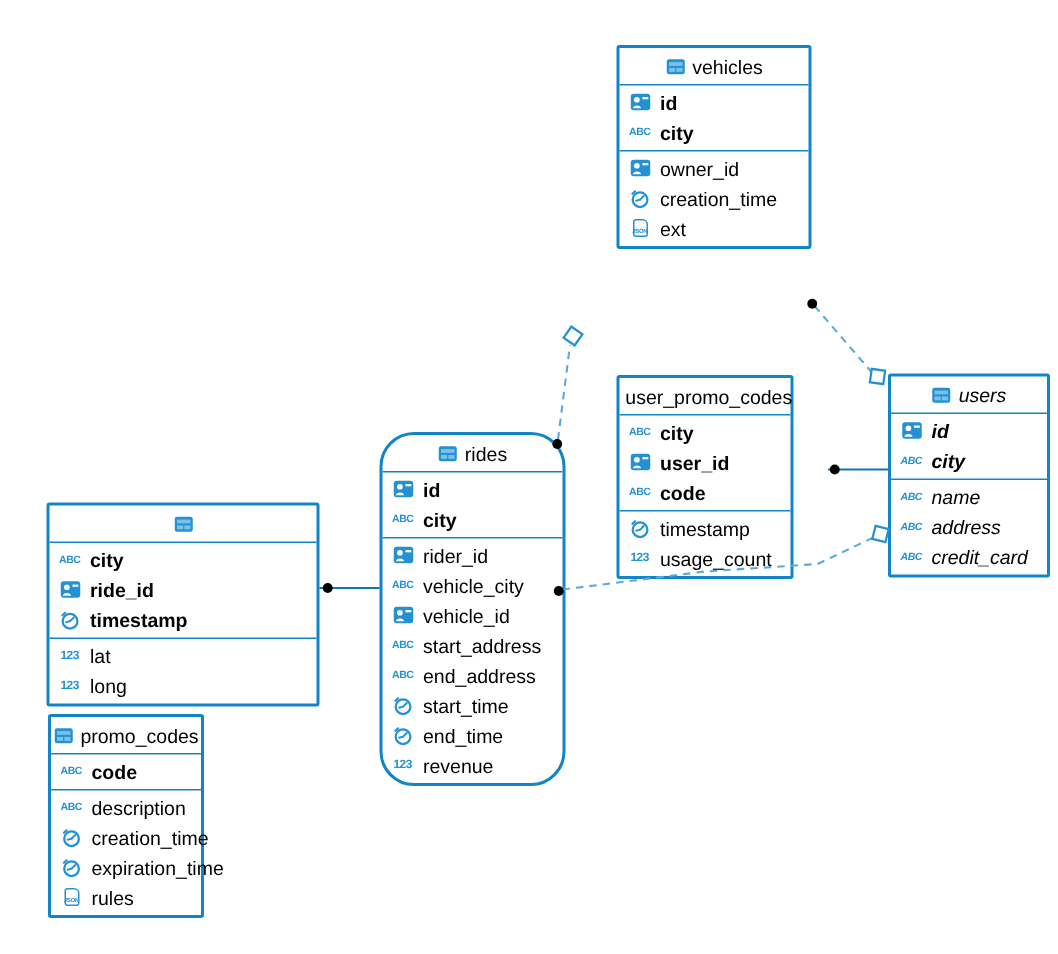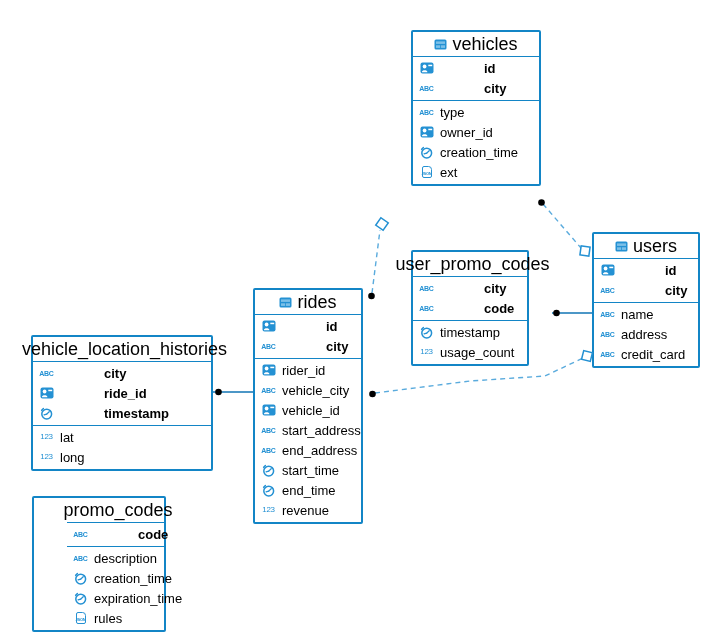--- a/index.html
+++ b/index.html
@@ -8,29 +8,29 @@
     font-family:"Liberation Sans",sans-serif;color:#000;
   }
   .tbl{
     position:absolute;background:#fff;border:2px solid #1385c6;border-radius:2px;
     box-sizing:border-box;z-index:2;
   }
   .hdr{
     display:flex;align-items:center;justify-content:center;gap:5px;
     height:24px;border-bottom:1.5px solid #1385c6;
   }
-  .tname{font-size:18px;line-height:1;white-space:nowrap;}
+  .tname{font-size:13px;line-height:1;white-space:nowrap;}
   .sec{padding:1px 0 2px 0;}
   .sec.key{border-bottom:1.5px solid #1385c6;}
   .row{display:flex;align-items:center;gap:5px;height:20px;padding:0 6px 0 5px;}
-  .row.bold .lbl{font-weight:bold;margin-left:44px;}
+  .row.bold .lbl{font-weight:bold;}
   .lbl{font-size:13px;line-height:1;white-space:nowrap;}
   .ic{flex:0 0 17px;width:17px;display:flex;justify-content:center;align-items:center;}
   .ic-abc{font-size:7px;font-weight:bold;color:#2491d3;letter-spacing:-0.3px;line-height:1;}
-  .ic-123{font-size:8px;font-weight:normal;color:#2491d3;letter-spacing:-0.3px;line-height:1;}
+  .ic-123{font-size:8px;font-weight:bold;color:#2491d3;letter-spacing:-0.3px;line-height:1;}
   .ic-json{
     width:10px;height:12px;border:1.2px solid #2491d3;border-radius:2px 3.5px 2px 2px;
     font-size:4px;font-weight:bold;color:#2491d3;display:flex;align-items:flex-end;
     justify-content:center;box-sizing:border-box;padding-bottom:1px;letter-spacing:-0.2px;line-height:1;
   }
   .overlay{position:absolute;left:0;top:0;z-index:3;pointer-events:none;}
   .overlay g{pointer-events:stroke;}
   .dash{stroke:#5aabdd;stroke-width:1.4;stroke-dasharray:5 4;fill:none;}
   .solid{stroke:#1175b5;stroke-width:1.4;fill:none;}
   .dot{fill:#000;}
@@ -83,26 +83,20 @@
       <div class="row bold">
           <span class="ic">
             <span class="ic-abc">ABC</span>
           </span>
           <span class="lbl">city</span>
         </div>
     </div>
     <div class="sec">
       <div class="row">
           <span class="ic">
-            <span class="ic-abc">ABC</span>
-          </span>
-          <span class="lbl">type</span>
-        </div>
-      <div class="row">
-          <span class="ic">
             <svg width="14" height="12">
               <use href="#i-uuid"></use>
             </svg>
           </span>
           <span class="lbl">owner_id</span>
         </div>
       <div class="row">
           <span class="ic">
             <svg width="13" height="13">
               <use href="#i-clock"></use>
@@ -128,20 +122,28 @@
     </div>
     <div class="sec key">
       <div class="row bold">
           <span class="ic">
             <span class="ic-abc">ABC</span>
           </span>
           <span class="lbl">city</span>
         </div>
       <div class="row bold">
           <span class="ic">
+            <svg width="14" height="12">
+              <use href="#i-uuid"></use>
+            </svg>
+          </span>
+          <span class="lbl">user_id</span>
+        </div>
+      <div class="row bold">
+          <span class="ic">
             <span class="ic-abc">ABC</span>
           </span>
           <span class="lbl">code</span>
         </div>
     </div>
     <div class="sec">
       <div class="row">
           <span class="ic">
             <svg width="13" height="13">
               <use href="#i-clock"></use>
@@ -151,21 +153,21 @@
         </div>
       <div class="row">
           <span class="ic">
             <span class="ic-123">123</span>
           </span>
           <span class="lbl">usage_count</span>
         </div>
     </div>
   </div>
 
-  <div class="tbl" style="left:592px;top:232px;width:108px;">
+  <div class="tbl" style="left:592px;top:249px;width:108px;font-style:italic;">
     <div class="hdr">
       <svg width="13" height="11">
           <use href="#i-table"></use>
         </svg>
       <span class="tname">users</span>
     </div>
     <div class="sec key">
       <div class="row bold">
           <span class="ic">
             <svg width="14" height="12">
@@ -196,21 +198,21 @@
         </div>
       <div class="row">
           <span class="ic">
             <span class="ic-abc">ABC</span>
           </span>
           <span class="lbl">credit_card</span>
         </div>
     </div>
   </div>
 
-  <div class="tbl" style="left:253px;top:288px;width:110px;">
+  <div class="tbl" style="left:253px;top:288px;width:124px;border-radius:23px;">
     <div class="hdr">
       <svg width="13" height="11">
           <use href="#i-table"></use>
         </svg>
       <span class="tname">rides</span>
     </div>
     <div class="sec key">
       <div class="row bold">
           <span class="ic">
             <svg width="14" height="12">
@@ -284,21 +286,20 @@
           <span class="lbl">revenue</span>
         </div>
     </div>
   </div>
 
   <div class="tbl" style="left:31px;top:335px;width:182px;">
     <div class="hdr">
       <svg width="13" height="11">
           <use href="#i-table"></use>
         </svg>
-      <span class="tname">vehicle_location_histories</span>
     </div>
     <div class="sec key">
       <div class="row bold">
           <span class="ic">
             <span class="ic-abc">ABC</span>
           </span>
           <span class="lbl">city</span>
         </div>
       <div class="row bold">
           <span class="ic">
@@ -326,21 +327,21 @@
         </div>
       <div class="row">
           <span class="ic">
             <span class="ic-123">123</span>
           </span>
           <span class="lbl">long</span>
         </div>
     </div>
   </div>
 
-  <div class="tbl" style="left:32px;top:496px;width:134px;padding-left:33px;">
+  <div class="tbl" style="left:32px;top:476px;width:104px;">
     <div class="hdr">
       <svg width="13" height="11">
           <use href="#i-table"></use>
         </svg>
       <span class="tname">promo_codes</span>
     </div>
     <div class="sec key">
       <div class="row bold">
           <span class="ic">
             <span class="ic-abc">ABC</span>

